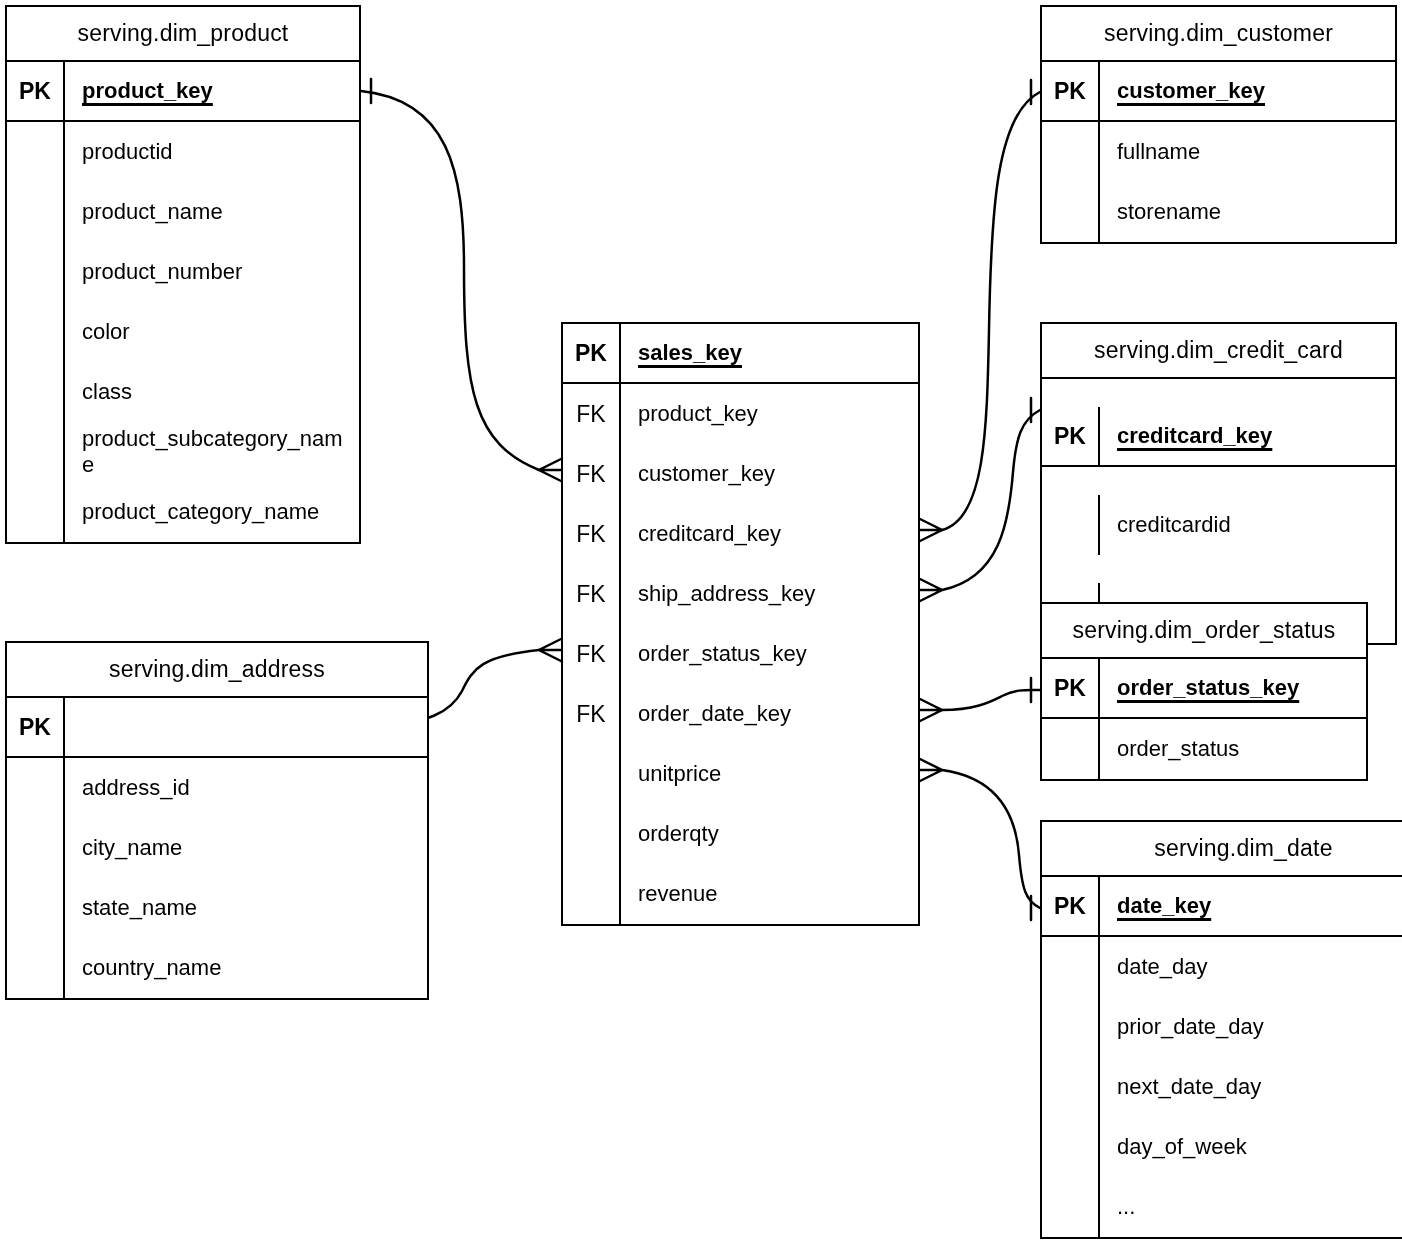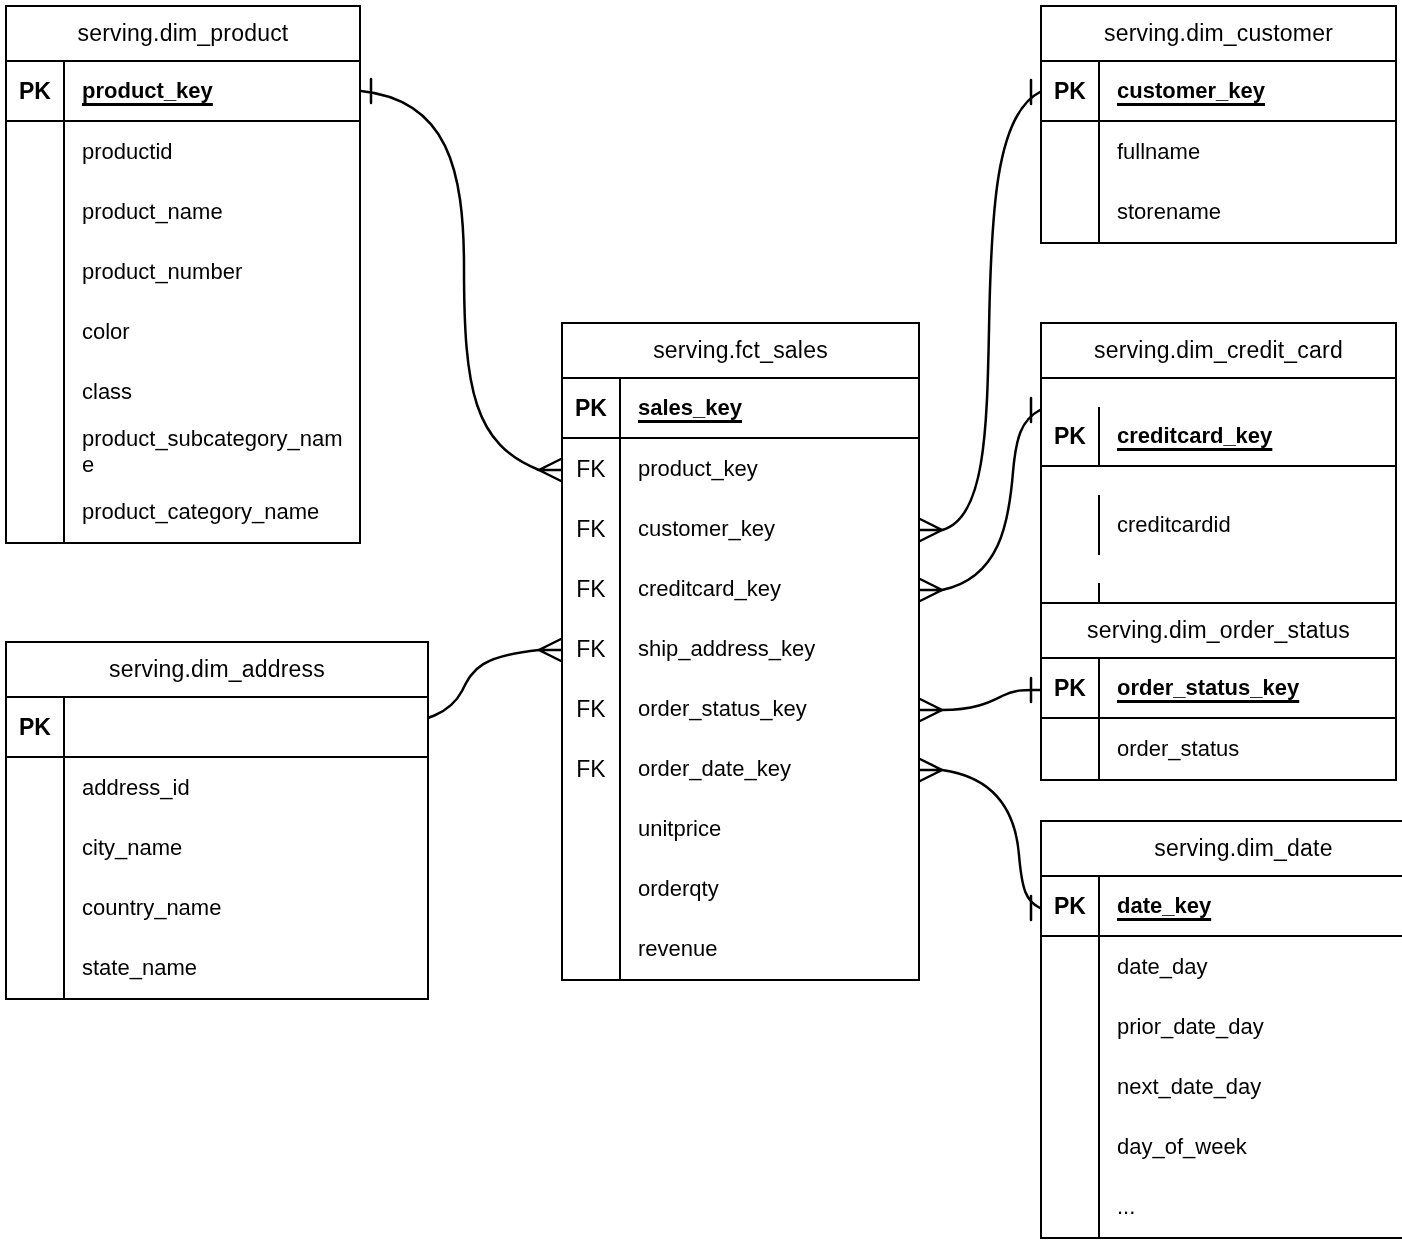--- a/index.html
+++ b/index.html
@@ -38,21 +38,21 @@
     text-underline-offset:5px;
   }
   .fieldcell.wrap{word-break:break-all;}
 
   
   #t-product  {left:5px;   top:5px;   width:356px;}
   #t-address  {left:5px;   top:641px; width:424px;}
   #t-sales    {left:561px; top:322px; width:359px;}
   #t-customer {left:1040px;top:5px;   width:357px;}
   #t-credit   {left:1040px;top:322px; width:357px;gap:28px;}
-  #t-status   {left:1040px;top:602px; width:357px;}
+  #t-status   {left:1040px;top:602px; width:328px;}
   #t-date     {left:1040px;top:820px; width:407px;}
 
   #rel-svg{position:absolute;left:0;top:0;width:1402px;height:1242px;pointer-events:none;}
   #rel-svg path, #rel-svg line{stroke:#000;stroke-width:2.5;fill:none;stroke-linecap:round;}
 </style>
 </head>
 <body>
 
 <div id="canvas">
 
@@ -139,30 +139,29 @@
     <div class="row">
         <div class="keycell"></div>
         <div class="fieldcell">address_id</div>
       </div>
     <div class="row">
         <div class="keycell"></div>
         <div class="fieldcell">city_name</div>
       </div>
     <div class="row">
         <div class="keycell"></div>
+        <div class="fieldcell">state_name</div>
+      </div>
+    <div class="row">
+        <div class="keycell"></div>
         <div class="fieldcell">country_name</div>
       </div>
-    <div class="row">
-        <div class="keycell"></div>
-        <div class="fieldcell">state_name</div>
-      </div>
   </div>
 
   <div class="entity" id="t-sales">
-    <div class="title">serving.fct_sales</div>
     <div class="row pkrow">
       <div class="keycell">PK</div>
       <div class="fieldcell">sales_key</div>
     </div>
     <div class="row">
         <div class="keycell">FK</div>
         <div class="fieldcell">product_key</div>
       </div>
     <div class="row">
         <div class="keycell">FK</div>

